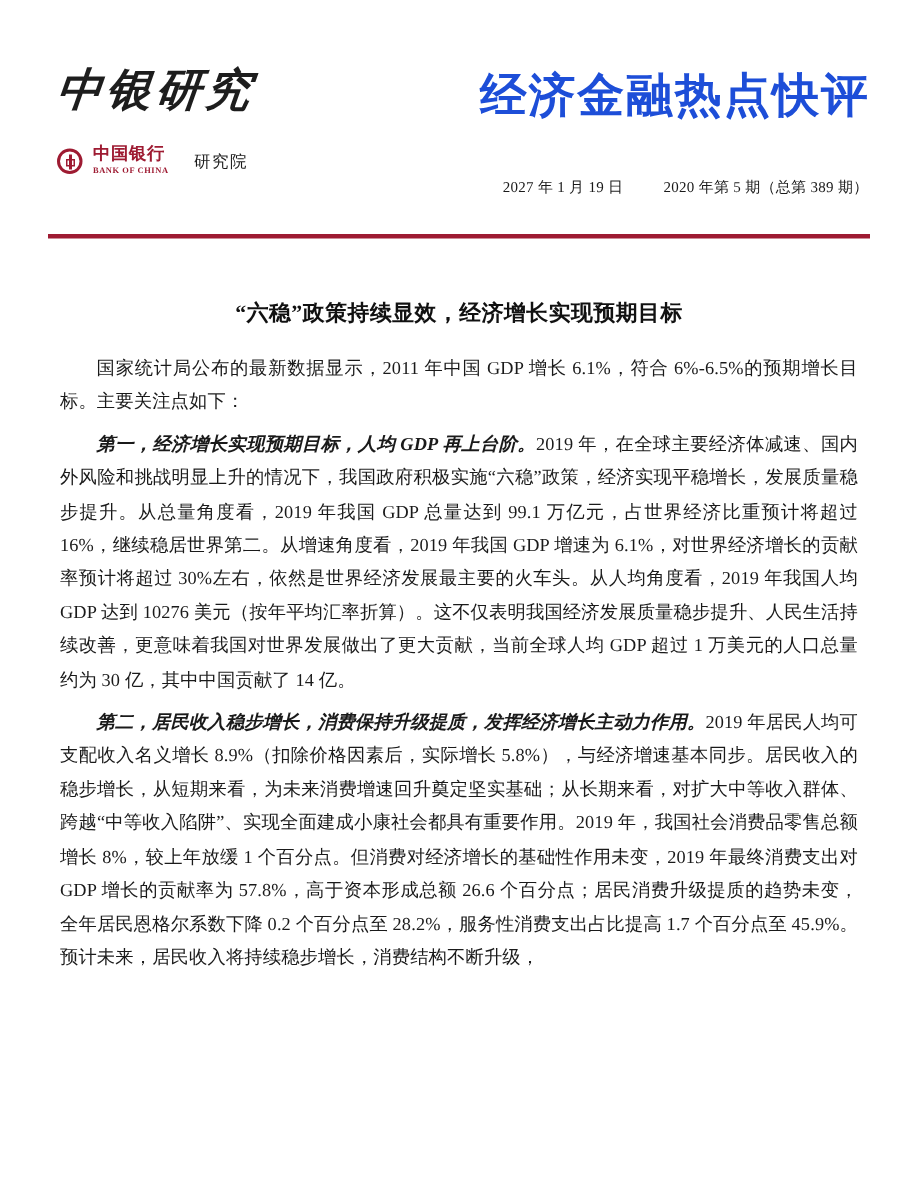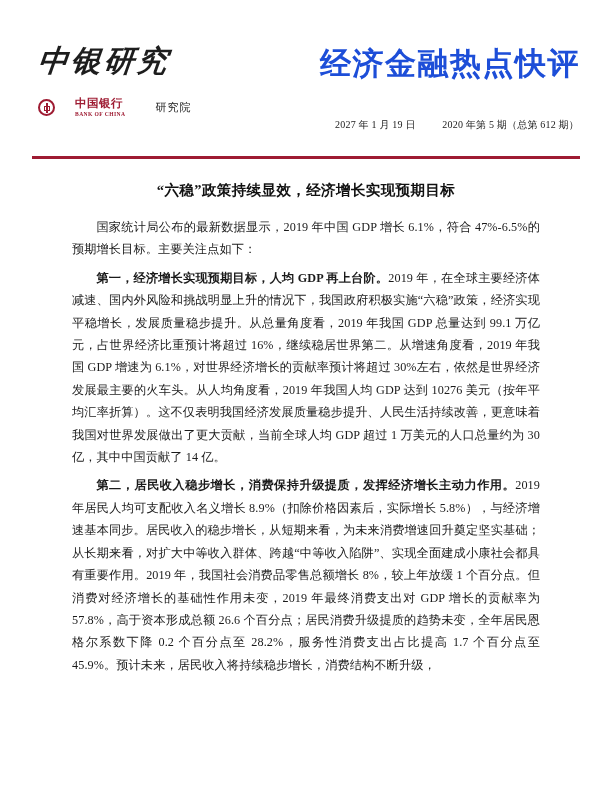--- a/index.html
+++ b/index.html
@@ -47,21 +47,21 @@
     color: #1d1d1d;
     line-height: 1;
     white-space: nowrap;
     transform: skewX(-6deg);
   }
 
   .brand-sub {
     margin-top: 22px;
     display: flex;
     align-items: center;
-    gap: 20px;
+    gap: 7px;
     white-space: nowrap;
   }
 
   .boc-mark {
     width: 17px;
     height: 17px;
     border-radius: 50%;
     border: 2px solid #9e1b32;
     position: relative;
     flex: 0 0 auto;
@@ -140,22 +140,22 @@
   .pub-meta .issue { margin-left: 24px; }
 
   .rule {
     margin: 6px 32px 0 32px;
     height: 3px;
     background: #9e1b32;
   }
 
   
   .article {
-    margin: 0 72px;
-    padding-top: 22px;
+    margin: 0 40px;
+    padding-top: 40px;
   }
 
   .article-title {
     text-align: center;
     font-size: 14.5px;
     font-weight: 700;
     color: #111;
     letter-spacing: 0.4px;
     margin-bottom: 16px;
     font-family: "Liberation Serif", "DejaVu Serif", serif;
@@ -169,20 +169,21 @@
     margin: 0 0 0 0;
     text-indent: 2em;
     color: #1a1a1a;
     letter-spacing: 0.1px;
   }
 
   p.body + p.body { margin-top: 6px; }
 
   .lead {
     font-weight: 700;
+    font-style: italic;
   }
 </style>
 </head>
 <body>
 
 <div class="page">
 
   <div class="masthead">
 
     <div class="brand-block">
@@ -195,31 +196,31 @@
           <span class="boc-en">BANK OF CHINA</span>
         </span>
         <span class="boc-dept">研究院</span>
       </div>
     </div>
 
     <div class="pub-title">经济金融热点快评</div>
 
     <div class="pub-meta">
       <span class="date">2027 年 1 月 19 日</span>
-      <span class="issue">2020 年第 5 期（总第 612 期）</span>
+      <span class="issue">2020 年第 5 期（总第 389 期）</span>
     </div>
   </div>
 
   <div class="rule"></div>
 
   <div class="article">
     <div class="article-title">“六稳”政策持续显效，经济增长实现预期目标</div>
 
     <p class="body">
-      <span class="lead"></span><span>国家统计局公布的最新数据显示，2019 年中国 GDP 增长 6.1%，符合 47%-6.5%的预期增长目标。主要关注点如下：</span>
+      <span class="lead"></span><span>国家统计局公布的最新数据显示，2011 年中国 GDP 增长 6.1%，符合 6%-6.5%的预期增长目标。主要关注点如下：</span>
     </p>
 
     <p class="body">
       <span class="lead">第一，经济增长实现预期目标，人均 GDP 再上台阶。</span><span>2019 年，在全球主要经济体减速、国内外风险和挑战明显上升的情况下，我国政府积极实施“六稳”政策，经济实现平稳增长，发展质量稳步提升。从总量角度看，2019 年我国 GDP 总量达到 99.1 万亿元，占世界经济比重预计将超过 16%，继续稳居世界第二。从增速角度看，2019 年我国 GDP 增速为 6.1%，对世界经济增长的贡献率预计将超过 30%左右，依然是世界经济发展最主要的火车头。从人均角度看，2019 年我国人均 GDP 达到 10276 美元（按年平均汇率折算）。这不仅表明我国经济发展质量稳步提升、人民生活持续改善，更意味着我国对世界发展做出了更大贡献，当前全球人均 GDP 超过 1 万美元的人口总量约为 30 亿，其中中国贡献了 14 亿。</span>
     </p>
 
     <p class="body">
       <span class="lead">第二，居民收入稳步增长，消费保持升级提质，发挥经济增长主动力作用。</span><span>2019 年居民人均可支配收入名义增长 8.9%（扣除价格因素后，实际增长 5.8%），与经济增速基本同步。居民收入的稳步增长，从短期来看，为未来消费增速回升奠定坚实基础；从长期来看，对扩大中等收入群体、跨越“中等收入陷阱”、实现全面建成小康社会都具有重要作用。2019 年，我国社会消费品零售总额增长 8%，较上年放缓 1 个百分点。但消费对经济增长的基础性作用未变，2019 年最终消费支出对 GDP 增长的贡献率为 57.8%，高于资本形成总额 26.6 个百分点；居民消费升级提质的趋势未变，全年居民恩格尔系数下降 0.2 个百分点至 28.2%，服务性消费支出占比提高 1.7 个百分点至 45.9%。预计未来，居民收入将持续稳步增长，消费结构不断升级，</span>
     </p>
   </div>

